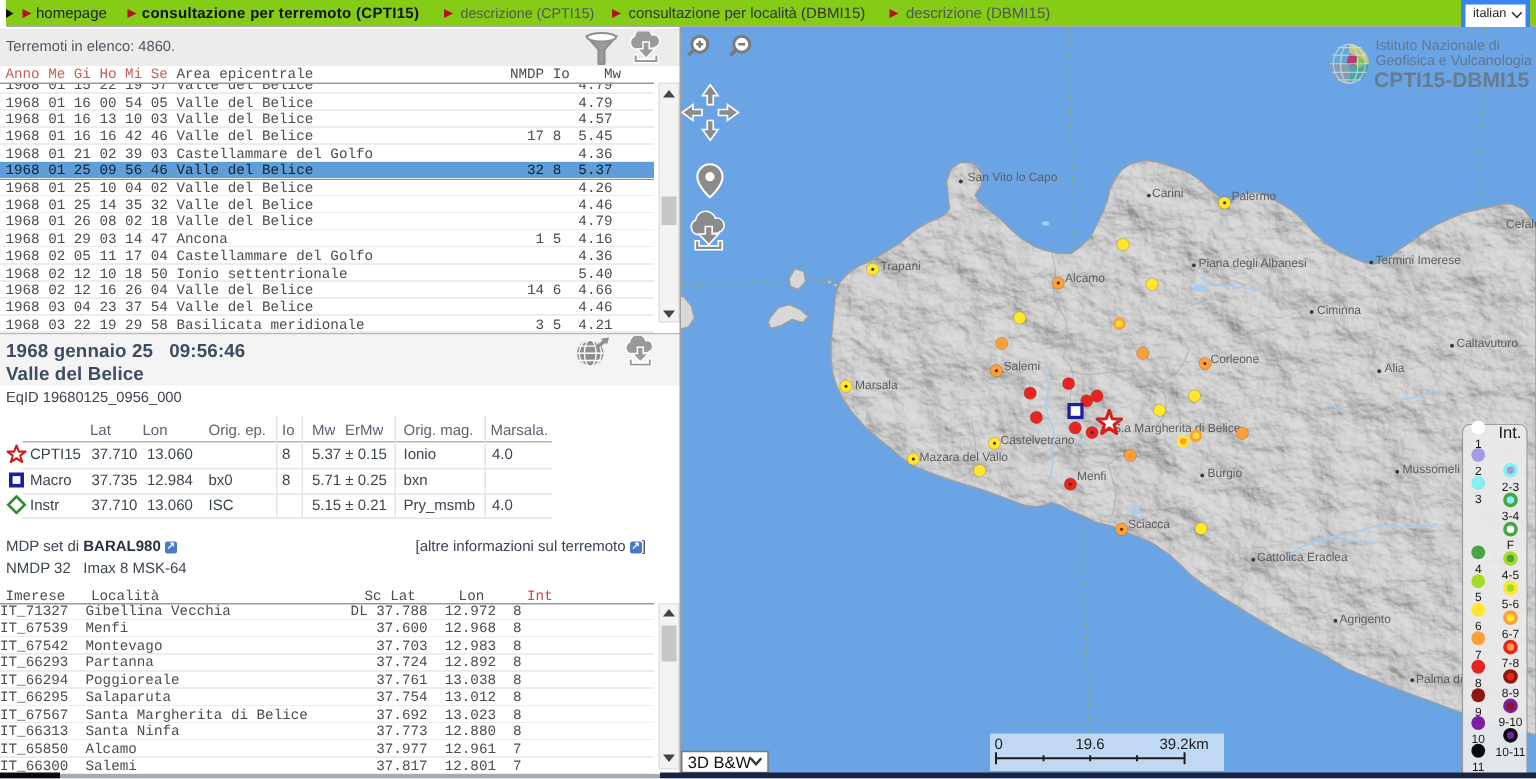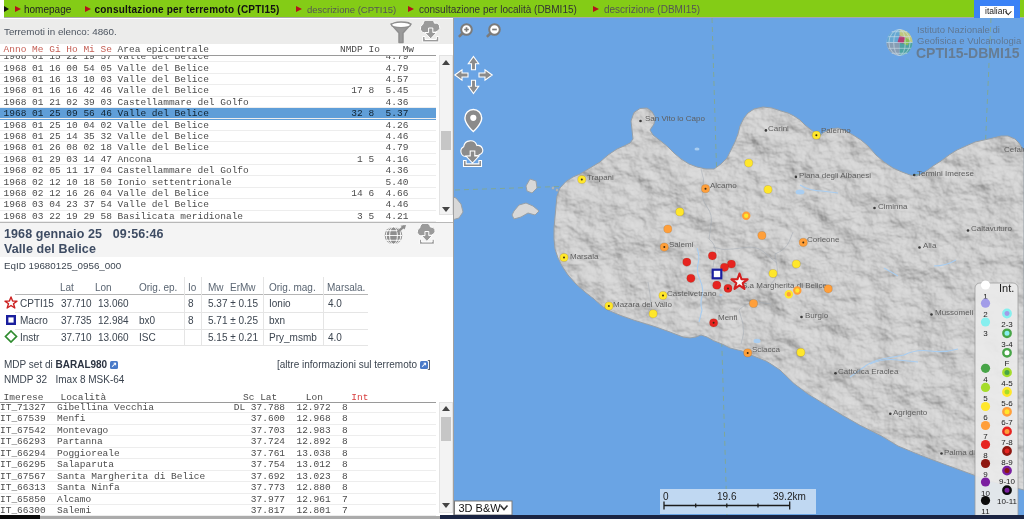--- a/index.html
+++ b/index.html
@@ -3,21 +3,21 @@
 <style>
 *{margin:0;padding:0;box-sizing:border-box}
 html,body{width:1024px;height:519px;overflow:hidden;background:#fff;font-family:"Liberation Sans",sans-serif}
 .abs{position:absolute}
 #page{position:relative;width:1024px;height:519px}
 
 #nav{left:4px;top:0;width:1024px;height:18px;background:#84cc16;border-bottom:1px solid #a8a8a8;font-size:10px;color:#222;white-space:nowrap}
 #nav .it{position:absolute;top:3.5px}
 #nav .tri{position:absolute;top:6px;width:0;height:0;border-left:6.5px solid #b5121b;border-top:3.5px solid transparent;border-bottom:3.5px solid transparent}
 #nav b{color:#111;letter-spacing:0.2px}
-#langsel{position:absolute;left:970px;top:0px;width:46px;height:28px;background:#fff;border:6px solid #3b82f6;font-size:8.5px;color:#222;padding-left:5px;line-height:11px}
+#langsel{position:absolute;left:970px;top:0px;width:46px;height:28px;background:#fff;border:3px solid #3b82f6;font-size:8.5px;color:#222;padding-left:5px;line-height:11px}
 #langsel .chev{position:absolute;right:4px;top:2.5px;width:4.5px;height:4.5px;border-right:1.4px solid #333;border-bottom:1.4px solid #333;transform:rotate(45deg)}
 
 #lpanel{left:0;top:19px;width:544px;height:497px;background:#fff}
 #topbar{left:0;top:0;width:454px;height:25px;background:#ececeb}
 #topbar .t{position:absolute;left:4px;top:6.5px;font-size:9.8px;color:#4d5560}
 .mono{font-family:"Liberation Mono",monospace;font-size:9.5px;color:#4c4c4c;white-space:pre}
 #listhead{left:3.6px;top:25px;height:11px;line-height:11px}
 #listhead .red{color:#c55f55}
 #listclip{left:0;top:36.5px;width:436px;height:166%;height:166.5px;overflow:hidden}
 #list{position:absolute;left:0px;top:-4.2px;line-height:11.4px;width:436px;

